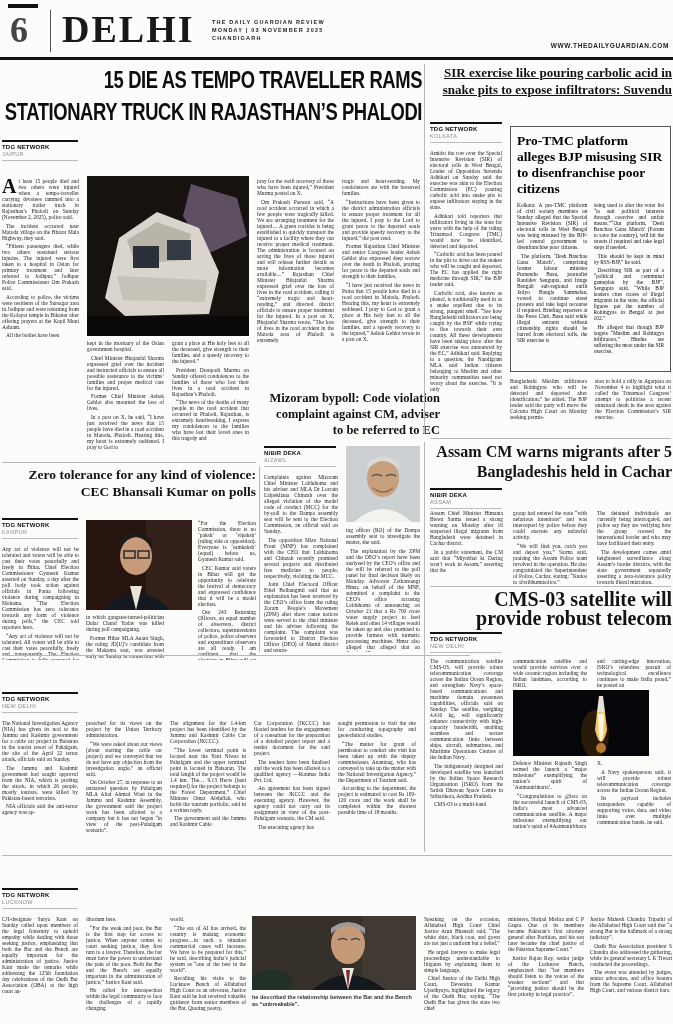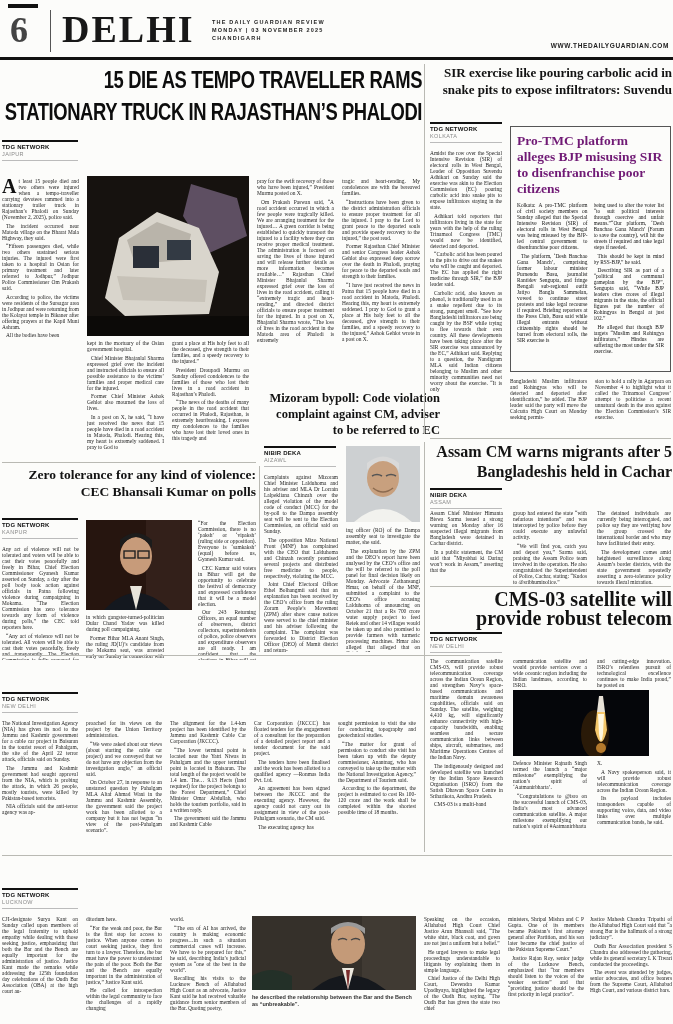--- a/index.html
+++ b/index.html
@@ -24,21 +24,21 @@
   .col{position:absolute;overflow:hidden;font:5.4px/6px "Liberation Serif",serif;text-align:justify;color:#1c1c1c;}
   .col p{margin:0 0 2.5px 0;}
   .col p + p{text-indent:4px;}
   .dropcap p:first-child::first-letter{float:left;font:bold 20px/16px "Liberation Serif",serif;padding:0 2px 0 0;color:#111;}
   .photo{position:absolute;overflow:hidden;background:#222;}
   .photo svg{display:block;width:100%;height:100%;}
   .rule-v{position:absolute;width:1px;background:#b9b9b3;}
   .rule-h{position:absolute;height:1px;background:#b9b9b3;}
   
   .box{position:absolute;border:1px solid #555;background:#fcfcfa;padding:6px 6px;box-sizing:border-box;overflow:hidden;}
-  .box-hl{font:bold 13.5px/16px "Liberation Serif",serif;color:#701a75;margin-bottom:5px;}
+  .box-hl{font:bold 13.5px/16px "Liberation Serif",serif;color:#000000;margin-bottom:5px;}
   .box-cols{display:flex;gap:6px;}
   .box-col{flex:1;font:5.4px/6px "Liberation Serif",serif;text-align:justify;overflow:hidden;height:168px;}
   .box-col p{margin:0 0 2.5px 0;}
   .box-col p + p{text-indent:4px;}
   .caption{position:absolute;font:bold 5.5px/6.5px "Liberation Sans",sans-serif;color:#333;overflow:hidden;}
 </style>
 </head>
 <body>
 
 <div class="page">
@@ -95,21 +95,21 @@
       <p>pray for the swift recovery of those who have been injured,” President Murmu posted on X.</p>
       <p>Om Prakash Paswan said, “A road accident occurred in which a few people were tragically killed. We are arranging treatment for the injured… A green corridor is being established to quickly transport the injured to a facility where they can receive proper medical treatment. The administration is focused on saving the lives of those injured and will release further details as more information becomes available…” Rajasthan Chief Minister Bhajanlal Sharma expressed grief over the loss of lives in the road accident, calling it “extremely tragic and heart-rending,” and directed district officials to ensure proper treatment for the injured. In a post on X, Bhajanlal Sharma wrote, “The loss of lives in the road accident in the Matoda area of Phalodi is extremely</p>
     </div>
   <div class="col" style="left:342px;top:178px;width:78px;height:206px;">
       <p>tragic and heart-rending. My condolences are with the bereaved families.</p>
       <p>“Instructions have been given to the district administration officials to ensure proper treatment for all the injured. I pray to the Lord to grant peace to the departed souls and provide speedy recovery to the injured,” the post read.</p>
       <p>Former Rajasthan Chief Minister and senior Congress leader Ashok Gehlot also expressed deep sorrow over the death in Phalodi, praying for peace to the departed souls and strength to their families.</p>
       <p>“I have just received the news in Patna that 15 people have died in a road accident in Matoda, Phalodi. Hearing this, my heart is extremely saddened. I pray to God to grant a place at His holy feet to all the deceased, give strength to their families, and a speedy recovery to the injured,” Ashok Gehlot wrote in a post on X.</p>
     </div>
 
-  <div class="hl" style="left:430px;top:64px;width:242px;height:52px;font-size:13px;line-height:17px;">SIR exercise like pouring carbolic acid in snake pits to expose infiltrators: Suvendu</div>
+  <div class="hl" style="left:430px;top:64px;width:242px;height:52px;font-size:13px;line-height:17px;text-decoration:underline;">SIR exercise like pouring carbolic acid in snake pits to expose infiltrators: Suvendu</div>
   <div class="byline" style="left:430px;top:122px;width:72px;">
     <div class="byl-name">TDG NETWORK</div>
     <div class="byl-city">KOLKATA</div>
   </div>
   <div class="col" style="left:430px;top:150px;width:72px;height:284px;">
       <p>Amidst the row over the Special Intensive Revision (SIR) of electoral rolls in West Bengal, Leader of Opposition Suvendu Adhikari on Sunday said the exercise was akin to the Election Commission (EC) pouring carbolic acid into snake pits to expose infiltrators staying in the state.</p>
       <p>Adhikari told reporters that infiltrators living in the state for years with the help of the ruling Trinamool Congress (TMC) would now be identified, detected and deported.</p>
       <p>“Carbolic acid has been poured in the pits to drive out the snakes who will be caught and deported. The EC has applied the right medicine through SIR,” the BJP leader said.</p>
       <p>Carbolic acid, also known as phenol, is traditionally used in as a snake repellent due to its strong, pungent smell. “See how Bangladeshi infiltrators are being caught by the BSF while trying to flee towards their own country. All these developments have been taking place after the SIR exercise was announced by the EC,” Adhikari said. Replying to a question, the Nandigram MLA said Indian citizens belonging to Muslim and other minority communities need not worry about the exercise. “It is only</p>
     </div>

